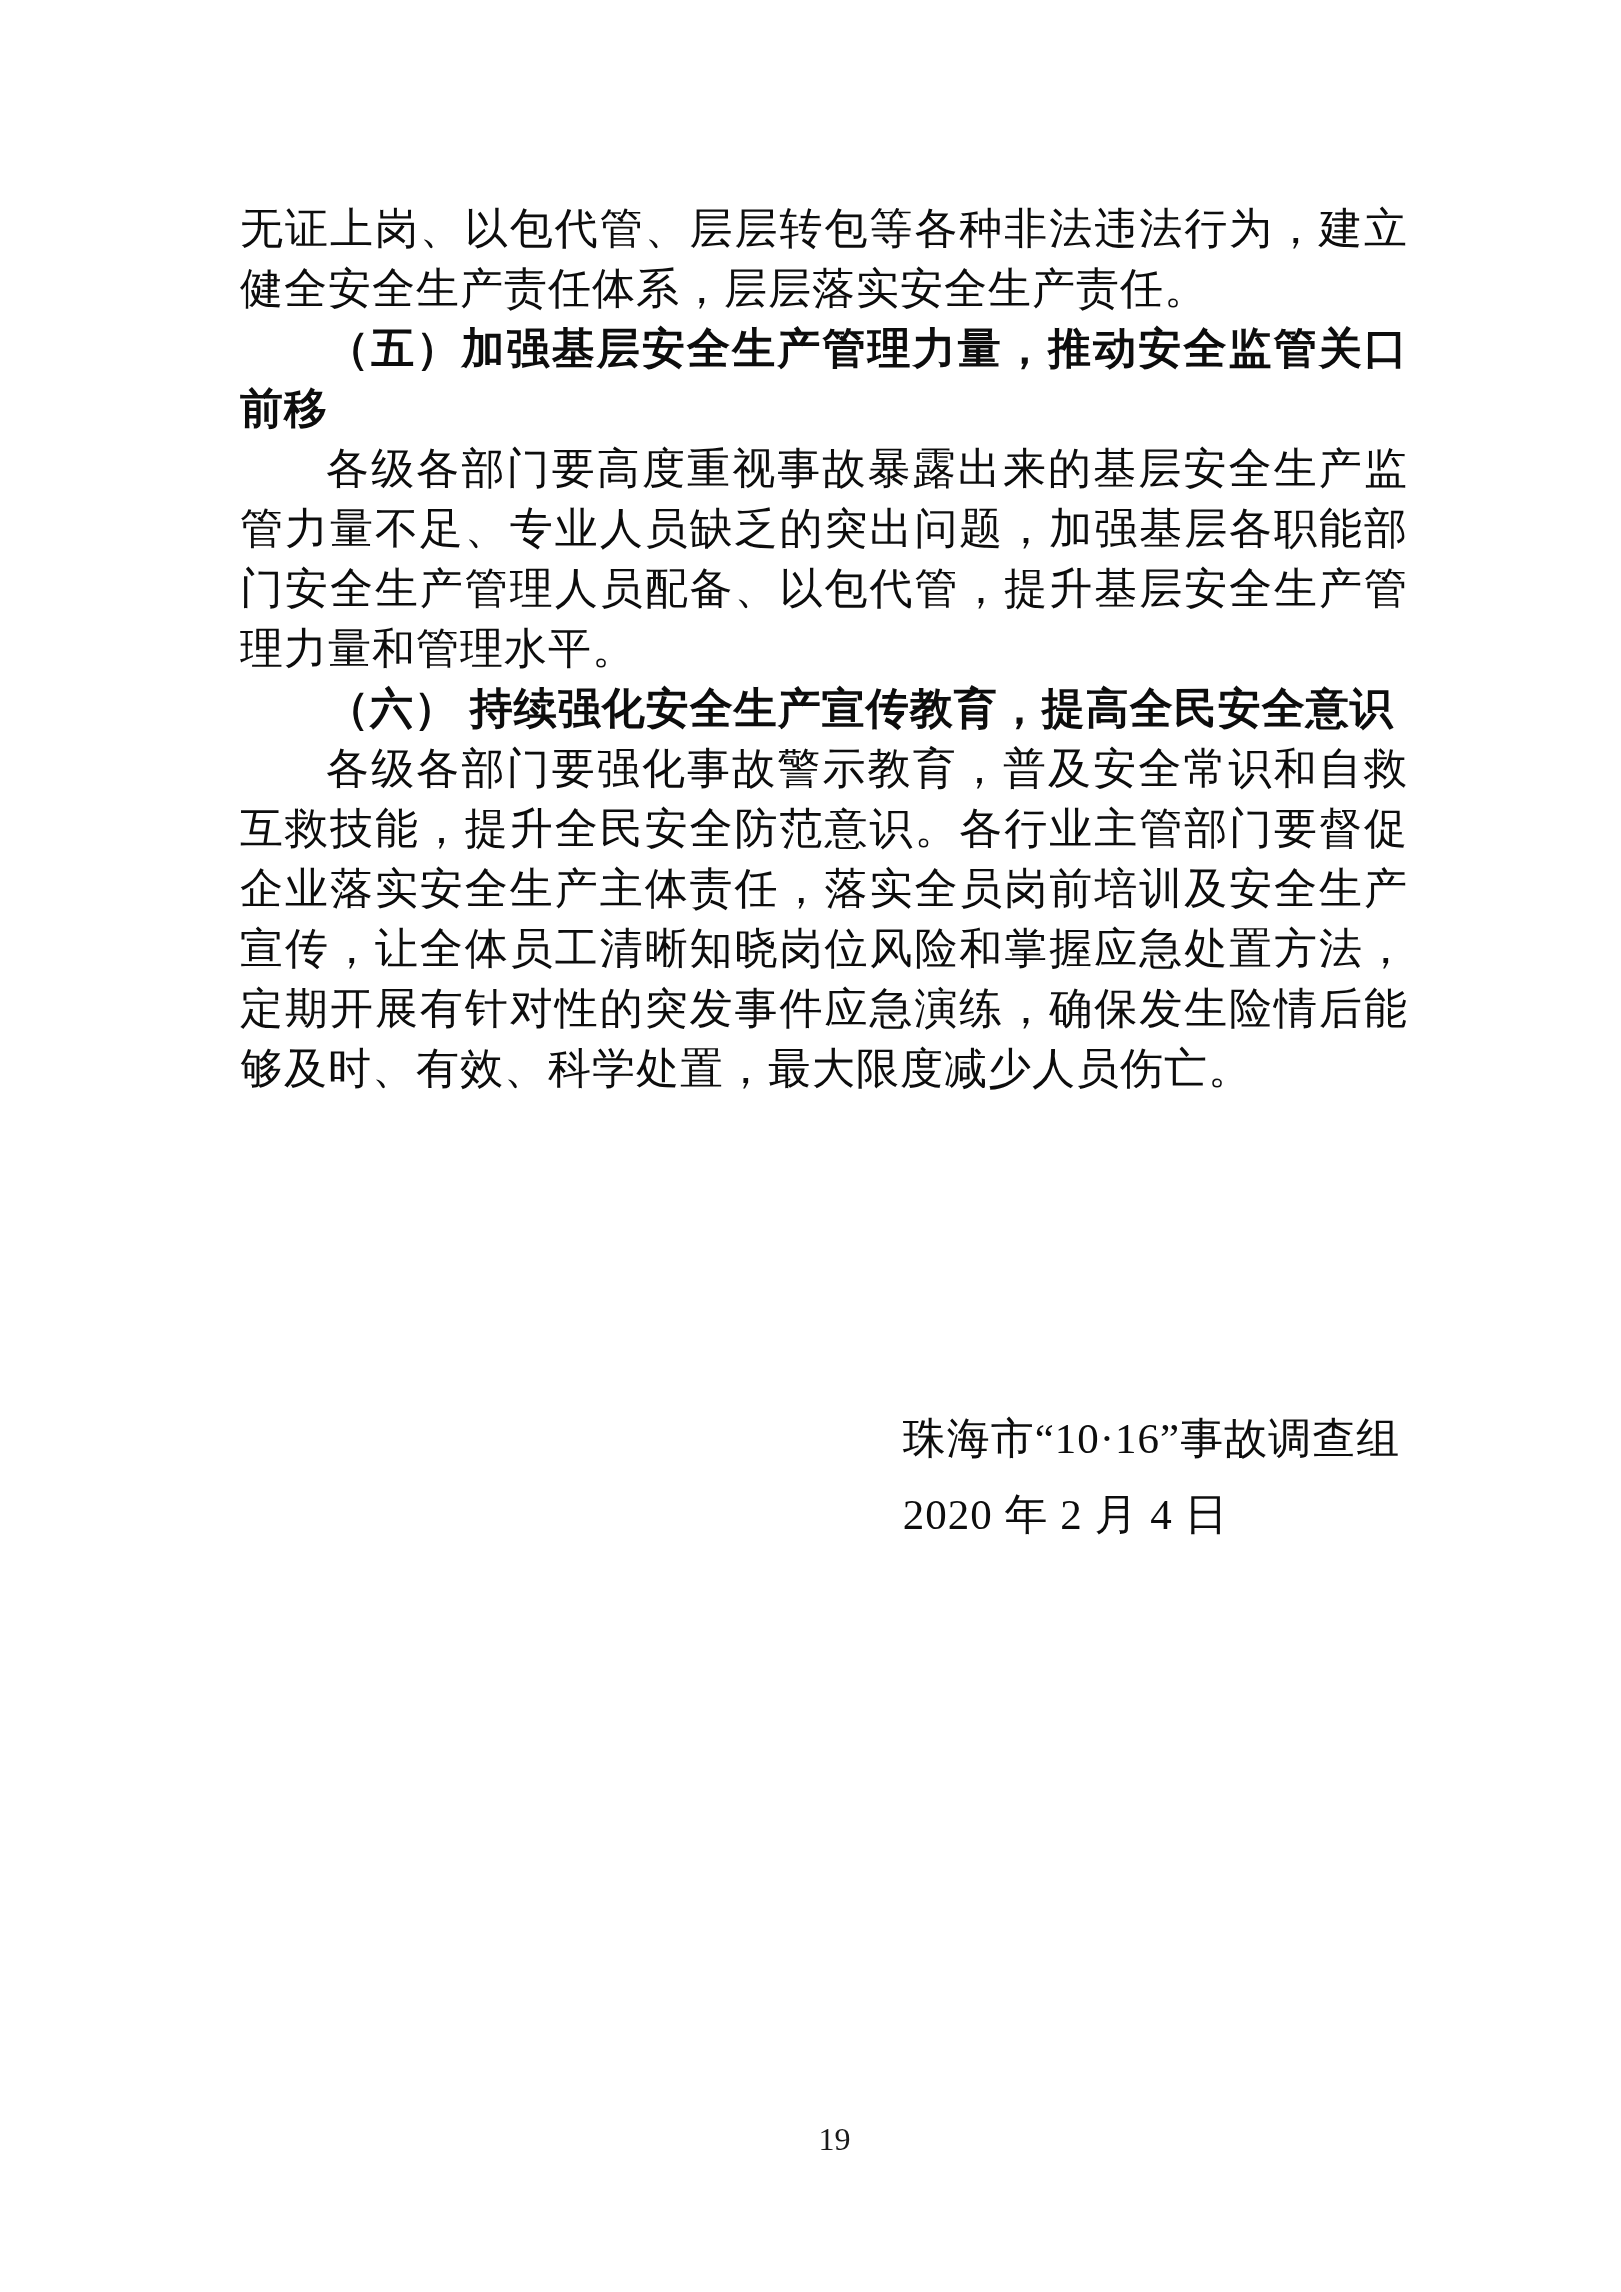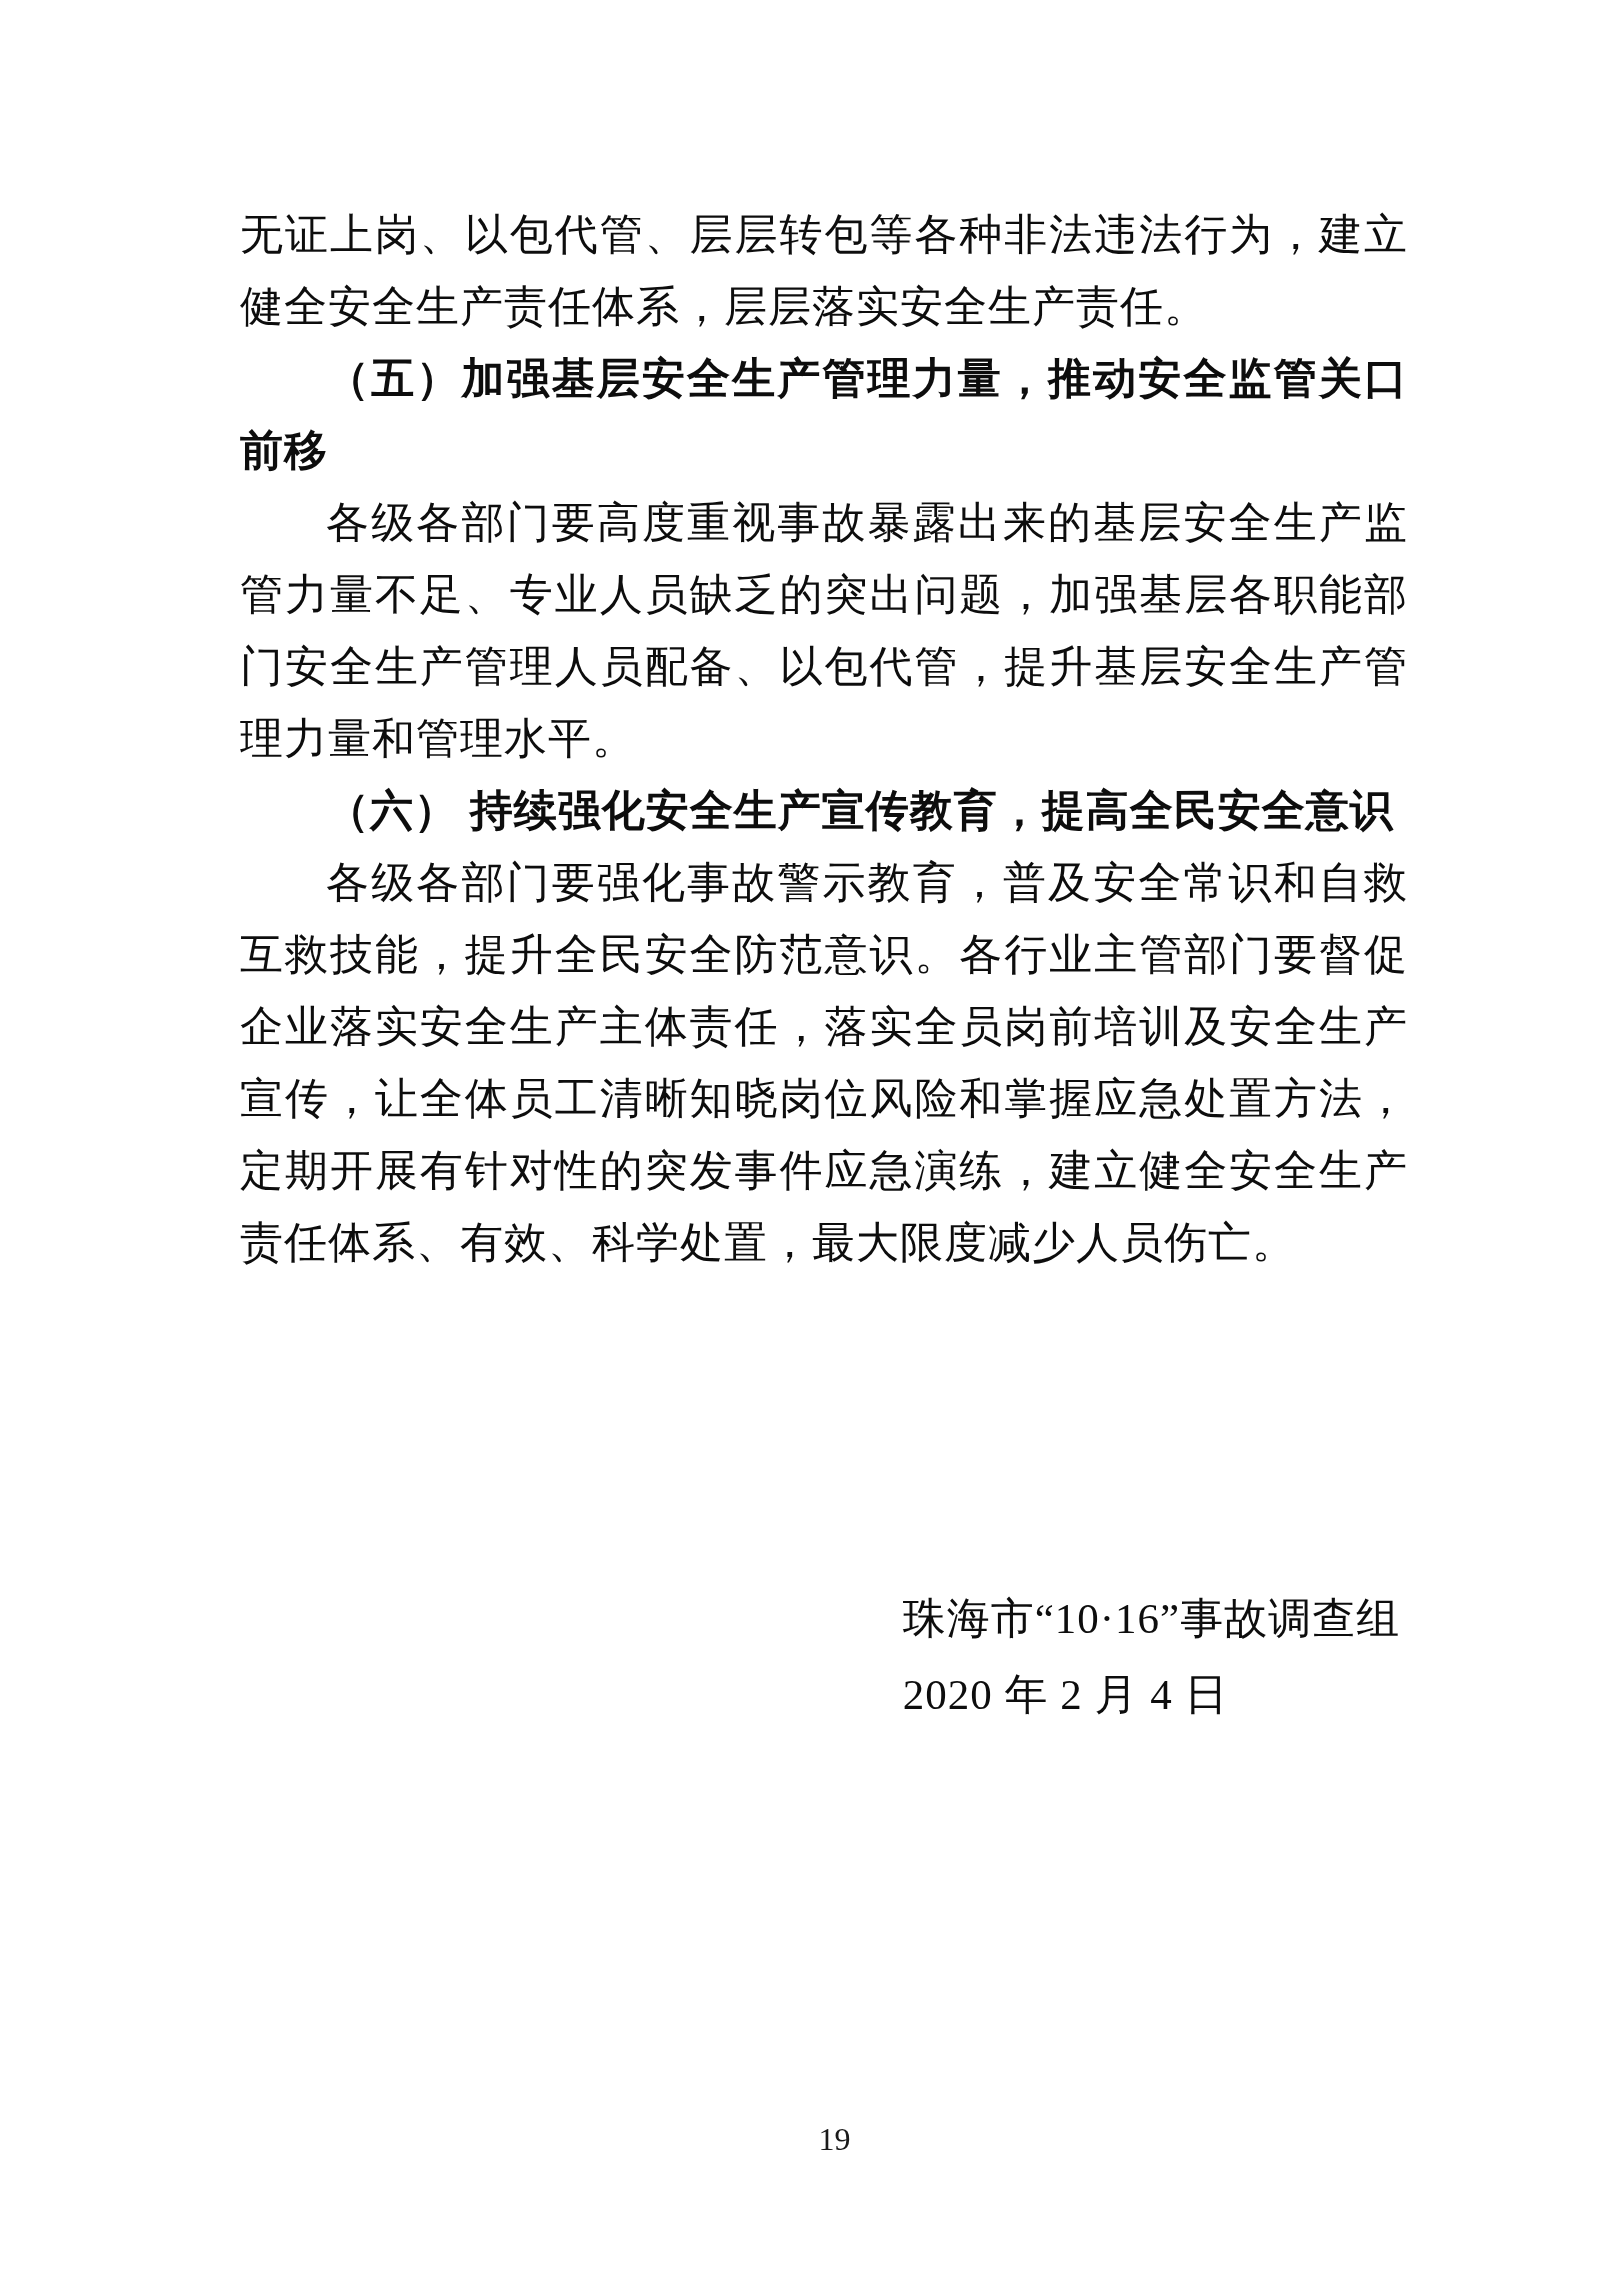--- a/index.html
+++ b/index.html
@@ -20,21 +20,21 @@
       background: #ffffff;
     }
     .content {
       position: absolute;
       left: 240px;
       top: 199px;
       width: 1168px;
     }
     .para {
       font-size: 43px;
-      line-height: 72px;
+      line-height: 60px;
       text-align: justify;
       text-justify: inter-character;
       letter-spacing: 1px;
       margin: 0;
       word-break: break-all;
     }
     .indent { text-indent: 2em; }
     .heading { font-weight: bold; text-indent: 2em; }
     .signature-block {
       margin: 302px 7.8px 0 auto;
@@ -59,21 +59,21 @@
   </style>
 </head>
 <body>
 
 <div class="page">
   <div class="content">
     <p class="para">无证上岗、以包代管、层层转包等各种非法违法行为，建立健全安全生产责任体系，层层落实安全生产责任。</p>
     <p class="para heading">（五）加强基层安全生产管理力量，推动安全监管关口前移</p>
     <p class="para indent">各级各部门要高度重视事故暴露出来的基层安全生产监管力量不足、专业人员缺乏的突出问题，加强基层各职能部门安全生产管理人员配备、以包代管，提升基层安全生产管理力量和管理水平。</p>
     <p class="para heading">（六） 持续强化安全生产宣传教育，提高全民安全意识</p>
-    <p class="para indent">各级各部门要强化事故警示教育，普及安全常识和自救互救技能，提升全民安全防范意识。各行业主管部门要督促企业落实安全生产主体责任，落实全员岗前培训及安全生产宣传，让全体员工清晰知晓岗位风险和掌握应急处置方法，定期开展有针对性的突发事件应急演练，建立健全安全生产责任体系、有效、科学处置，最大限度减少人员伤亡。</p>
+    <p class="para indent">各级各部门要强化事故警示教育，普及安全常识和自救互救技能，提升全民安全防范意识。各行业主管部门要督促企业落实安全生产主体责任，落实全员岗前培训及安全生产宣传，让全体员工清晰知晓岗位风险和掌握应急处置方法，定期开展有针对性的突发事件应急演练，确保发生险情后能够及时、有效、科学处置，最大限度减少人员伤亡。</p>
 
     <div class="signature-block">
       <div class="signature-org">珠海市“10·16”事故调查组</div>
       <div class="signature-date">2020 年 2 月 4 日</div>
     </div>
   </div>
 
   <div class="page-number">19</div>
 </div>
 

